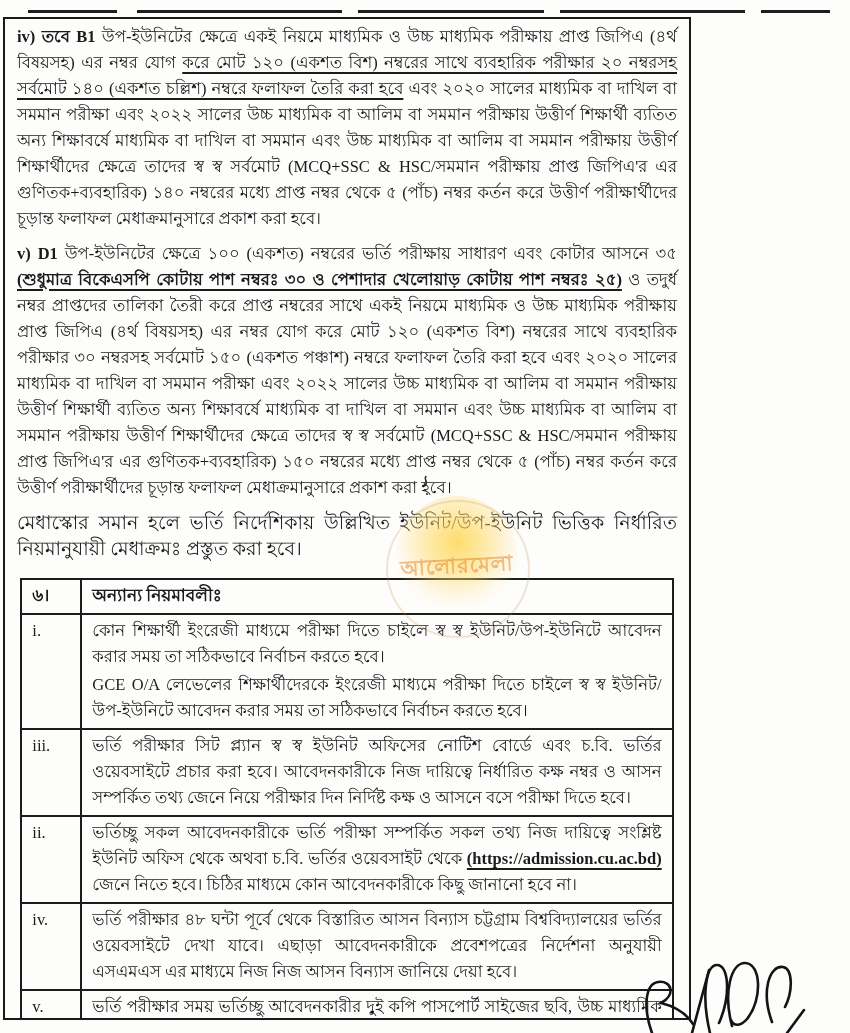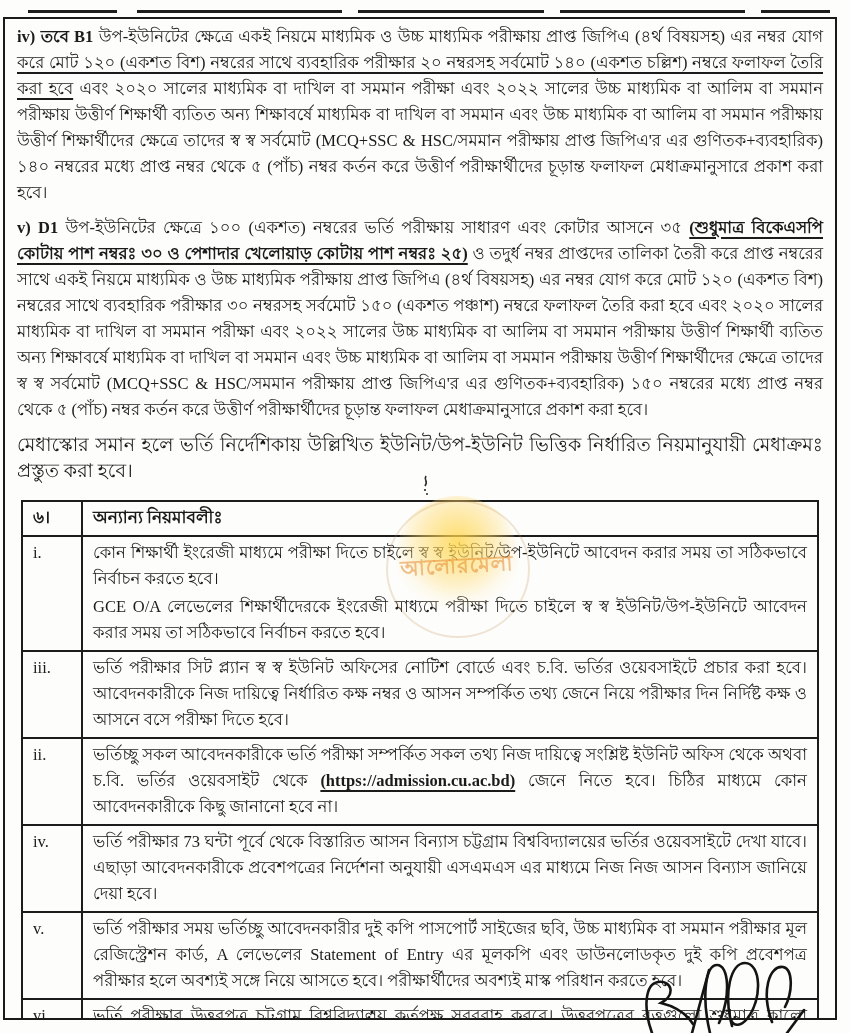--- a/index.html
+++ b/index.html
@@ -15,21 +15,21 @@
   .top-broken-line{
     position:absolute;top:10px;left:28px;width:806px;height:3px;
     background:linear-gradient(to right,
       #1e1e1e 0%,#1e1e1e 11%,transparent 11%,transparent 13.5%,
       #1e1e1e 13.5%,#1e1e1e 39%,transparent 39%,transparent 41%,
       #1e1e1e 41%,#1e1e1e 64%,transparent 64%,transparent 66%,
       #1e1e1e 66%,#1e1e1e 89%,transparent 89%,transparent 91%,
       #1e1e1e 91%,#1e1e1e 99.5%,transparent 99.5%);
   }
   .frame{
-    position:absolute;left:3px;top:17px;width:834px;height:1003px;
+    position:absolute;left:3px;top:17px;width:688px;height:1003px;
     border:2.5px solid #1a1a1a;box-sizing:border-box;
     padding:5px 12px 0 12px;overflow:hidden;z-index:2;
   }
   .para{
     margin:0 0 9px 0;
     font-size:16.5px;line-height:26px;text-align:justify;
   }
   .merit-note{margin:2px 0 16px 0;font-size:19px;line-height:26px;text-align:justify;}
   .bold{font-weight:bold;}
   .u{
@@ -118,21 +118,21 @@
       <tr>
         <td class="num">iii.</td>
         <td>ভর্তি পরীক্ষার সিট প্ল্যান স্ব স্ব ইউনিট অফিসের নোটিশ বোর্ডে এবং চ.বি. ভর্তির ওয়েবসাইটে প্রচার করা হবে। আবেদনকারীকে নিজ দায়িত্বে নির্ধারিত কক্ষ নম্বর ও আসন সম্পর্কিত তথ্য জেনে নিয়ে পরীক্ষার দিন নির্দিষ্ট কক্ষ ও আসনে বসে পরীক্ষা দিতে হবে।</td>
       </tr>
       <tr>
         <td class="num">ii.</td>
         <td><span>ভর্তিচ্ছু সকল আবেদনকারীকে ভর্তি পরীক্ষা সম্পর্কিত সকল তথ্য নিজ দায়িত্বে সংশ্লিষ্ট ইউনিট অফিস থেকে অথবা চ.বি. ভর্তির ওয়েবসাইট থেকে </span><span class="u bold">(https://admission.cu.ac.bd)</span><span> জেনে নিতে হবে। চিঠির মাধ্যমে কোন আবেদনকারীকে কিছু জানানো হবে না।</span></td>
       </tr>
       <tr>
         <td class="num">iv.</td>
-        <td>ভর্তি পরীক্ষার 73 ঘন্টা পূর্বে থেকে বিস্তারিত আসন বিন্যাস চট্টগ্রাম বিশ্ববিদ্যালয়ের ভর্তির ওয়েবসাইটে দেখা যাবে। এছাড়া আবেদনকারীকে প্রবেশপত্রের নির্দেশনা অনুযায়ী এসএমএস এর মাধ্যমে নিজ নিজ আসন বিন্যাস জানিয়ে দেয়া হবে।</td>
+        <td>ভর্তি পরীক্ষার ৪৮ ঘন্টা পূর্বে থেকে বিস্তারিত আসন বিন্যাস চট্টগ্রাম বিশ্ববিদ্যালয়ের ভর্তির ওয়েবসাইটে দেখা যাবে। এছাড়া আবেদনকারীকে প্রবেশপত্রের নির্দেশনা অনুযায়ী এসএমএস এর মাধ্যমে নিজ নিজ আসন বিন্যাস জানিয়ে দেয়া হবে।</td>
       </tr>
       <tr>
         <td class="num">v.</td>
         <td>ভর্তি পরীক্ষার সময় ভর্তিচ্ছু আবেদনকারীর দুই কপি পাসপোর্ট সাইজের ছবি, উচ্চ মাধ্যমিক বা সমমান পরীক্ষার মূল রেজিস্ট্রেশন কার্ড, A লেভেলের Statement of Entry এর মূলকপি এবং ডাউনলোডকৃত দুই কপি প্রবেশপত্র পরীক্ষার হলে অবশ্যই সঙ্গে নিয়ে আসতে হবে। পরীক্ষার্থীদের অবশ্যই মাস্ক পরিধান করতে হবে।</td>
       </tr>
       <tr>
         <td class="num">vi</td>
         <td>ভর্তি পরীক্ষার উত্তরপত্র চট্টগ্রাম বিশ্ববিদ্যালয় কর্তৃপক্ষ সরবরাহ করবে। উত্তরপত্রের বৃত্তগুলো শুধুমাত্র কালো কালির বল পেন দ্বারা ভরাট করতে হবে, যাতে বৃত্তের লেখাগুলো দেখা না যায়। অন্য কালি দিয়ে বৃত্ত ভরাট করা বা লেখা যাবে না।</td>
       </tr>
     </tbody>

